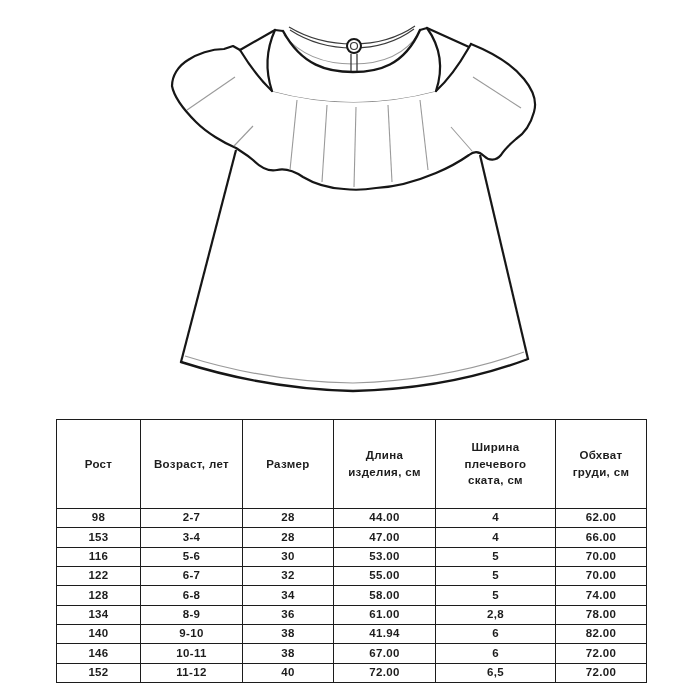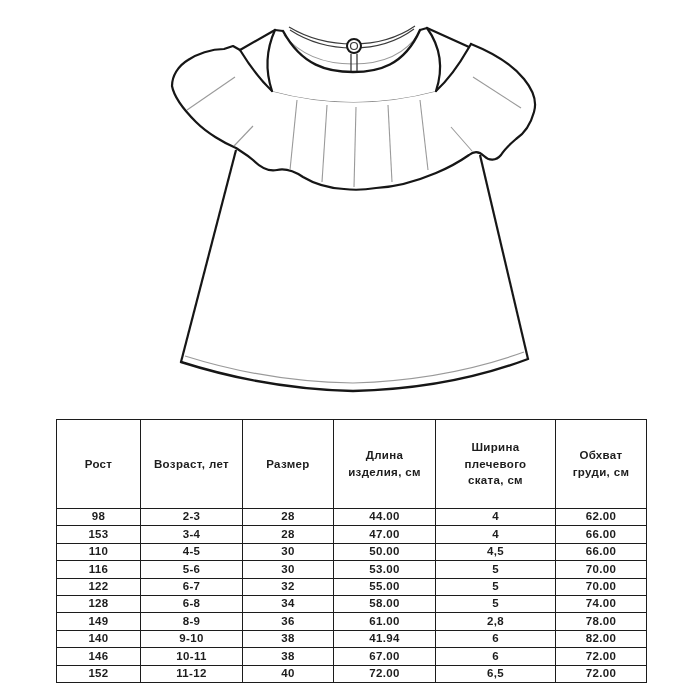--- a/index.html
+++ b/index.html
@@ -141,43 +141,35 @@
           <th>Ширина
 плечевого
 ската, см</th>
           <th>Обхват
 груди, см</th>
         </tr>
       </thead>
     <tbody>
         <tr>
           <td>98</td>
-          <td>2-3</td>
+          <td>2-7</td>
           <td>28</td>
           <td>44.00</td>
           <td>4</td>
           <td>62.00</td>
         </tr>
         <tr>
           <td>153</td>
           <td>3-4</td>
           <td>28</td>
           <td>47.00</td>
           <td>4</td>
           <td>66.00</td>
         </tr>
         <tr>
-          <td>110</td>
-          <td>4-5</td>
-          <td>30</td>
-          <td>50.00</td>
-          <td>4,5</td>
-          <td>66.00</td>
-        </tr>
-        <tr>
           <td>116</td>
           <td>5-6</td>
           <td>30</td>
           <td>53.00</td>
           <td>5</td>
           <td>70.00</td>
         </tr>
         <tr>
           <td>122</td>
           <td>6-7</td>
@@ -188,21 +180,21 @@
         </tr>
         <tr>
           <td>128</td>
           <td>6-8</td>
           <td>34</td>
           <td>58.00</td>
           <td>5</td>
           <td>74.00</td>
         </tr>
         <tr>
-          <td>149</td>
+          <td>134</td>
           <td>8-9</td>
           <td>36</td>
           <td>61.00</td>
           <td>2,8</td>
           <td>78.00</td>
         </tr>
         <tr>
           <td>140</td>
           <td>9-10</td>
           <td>38</td>

